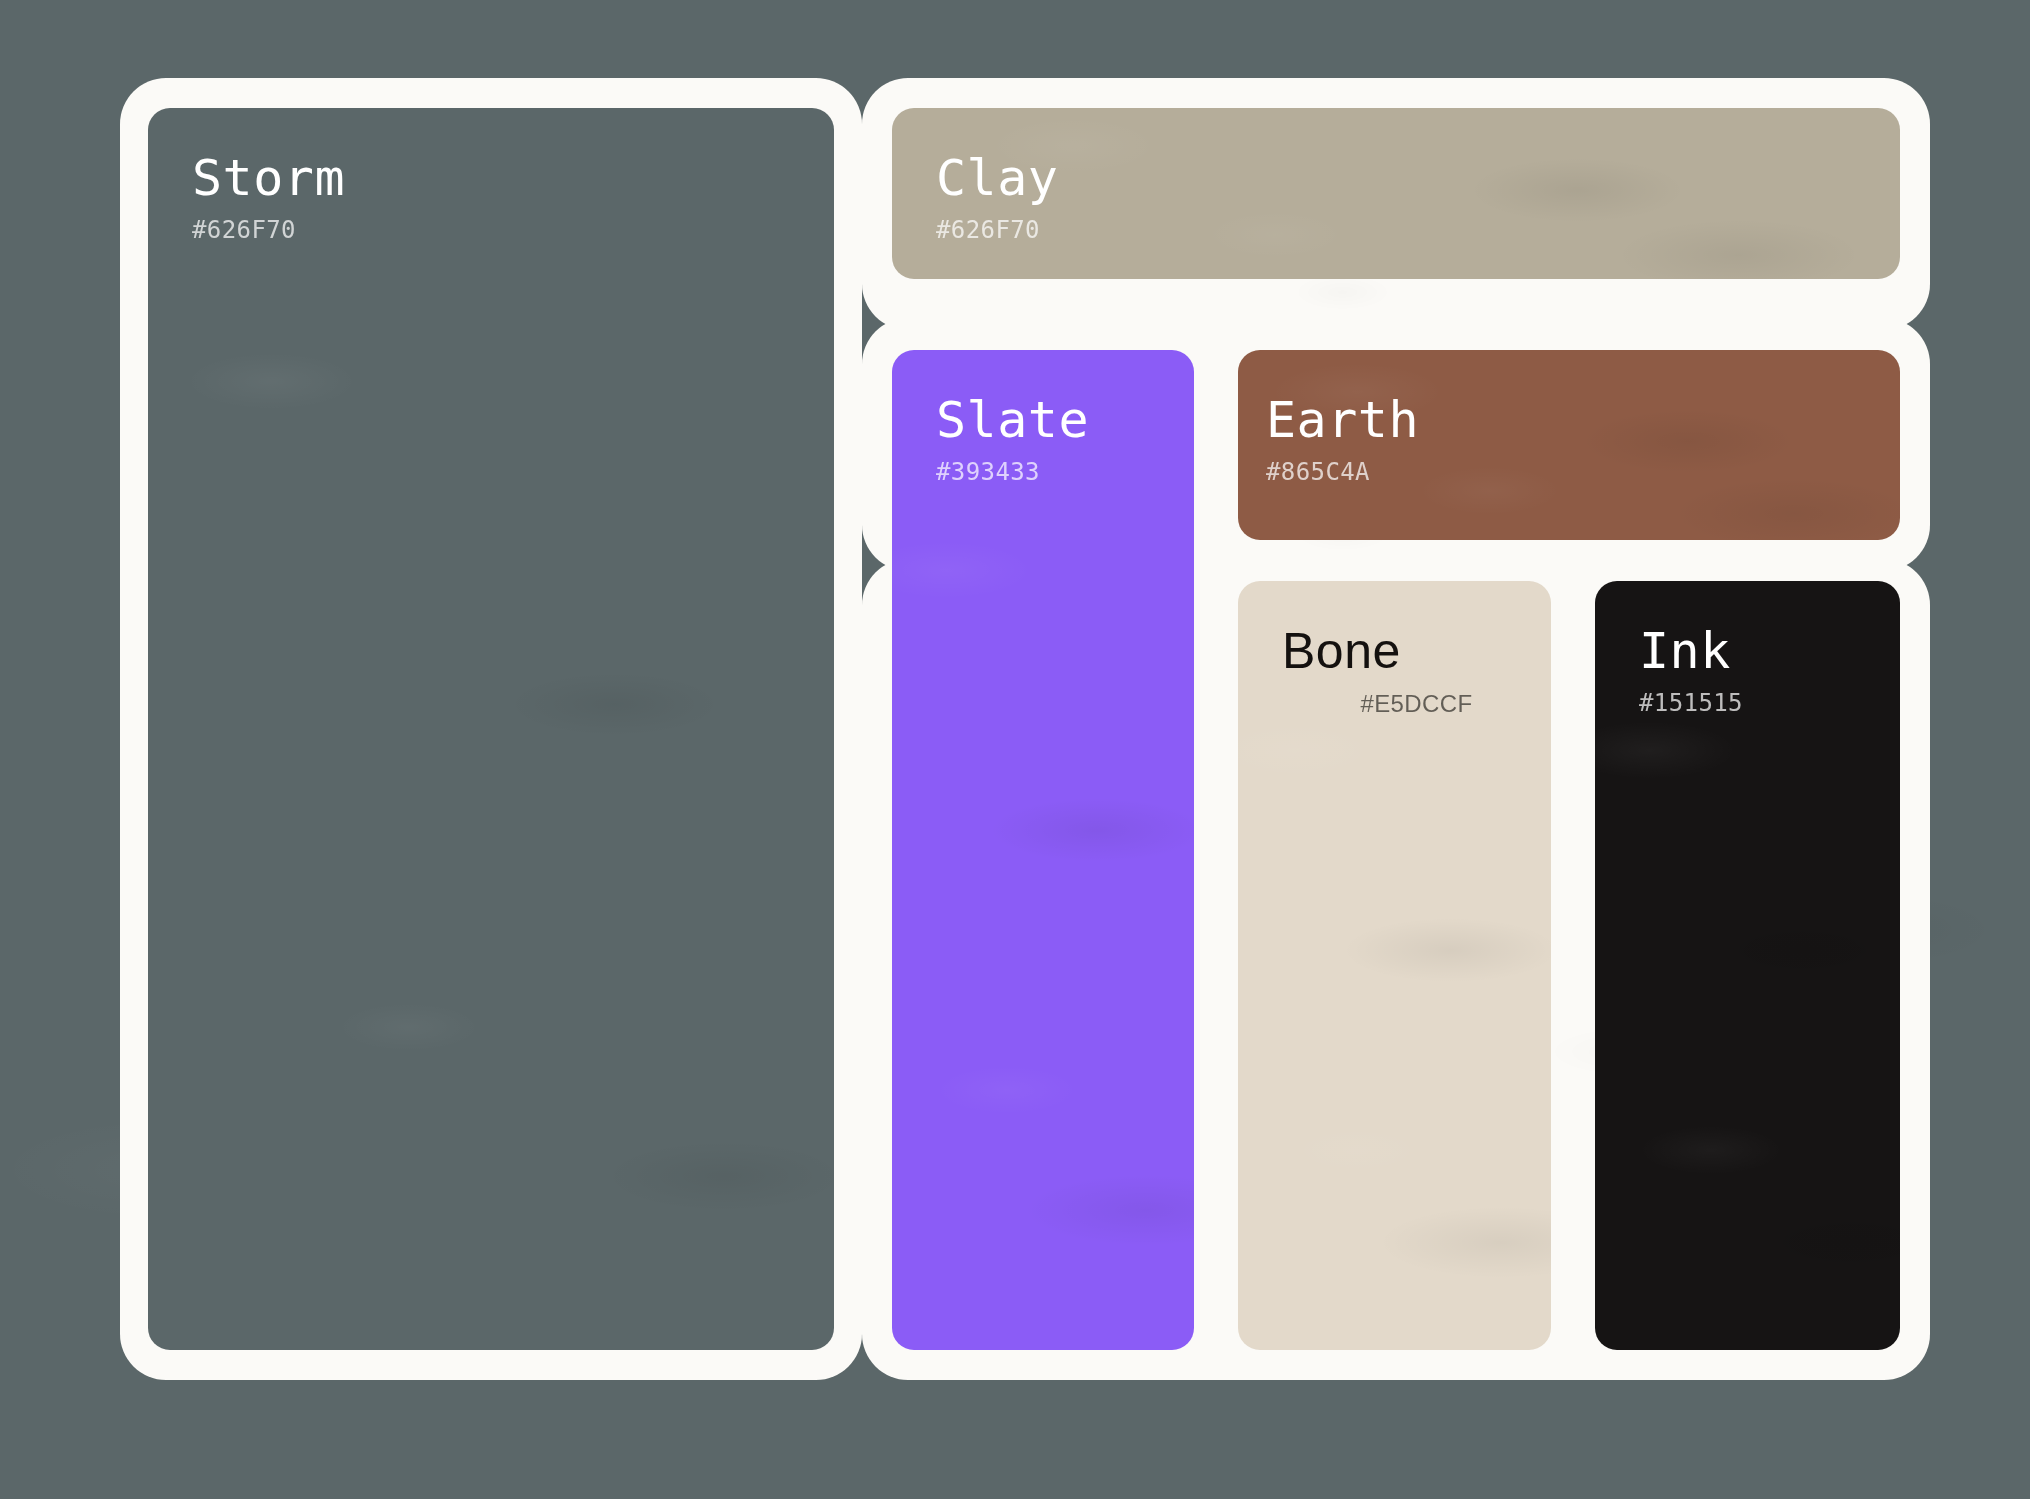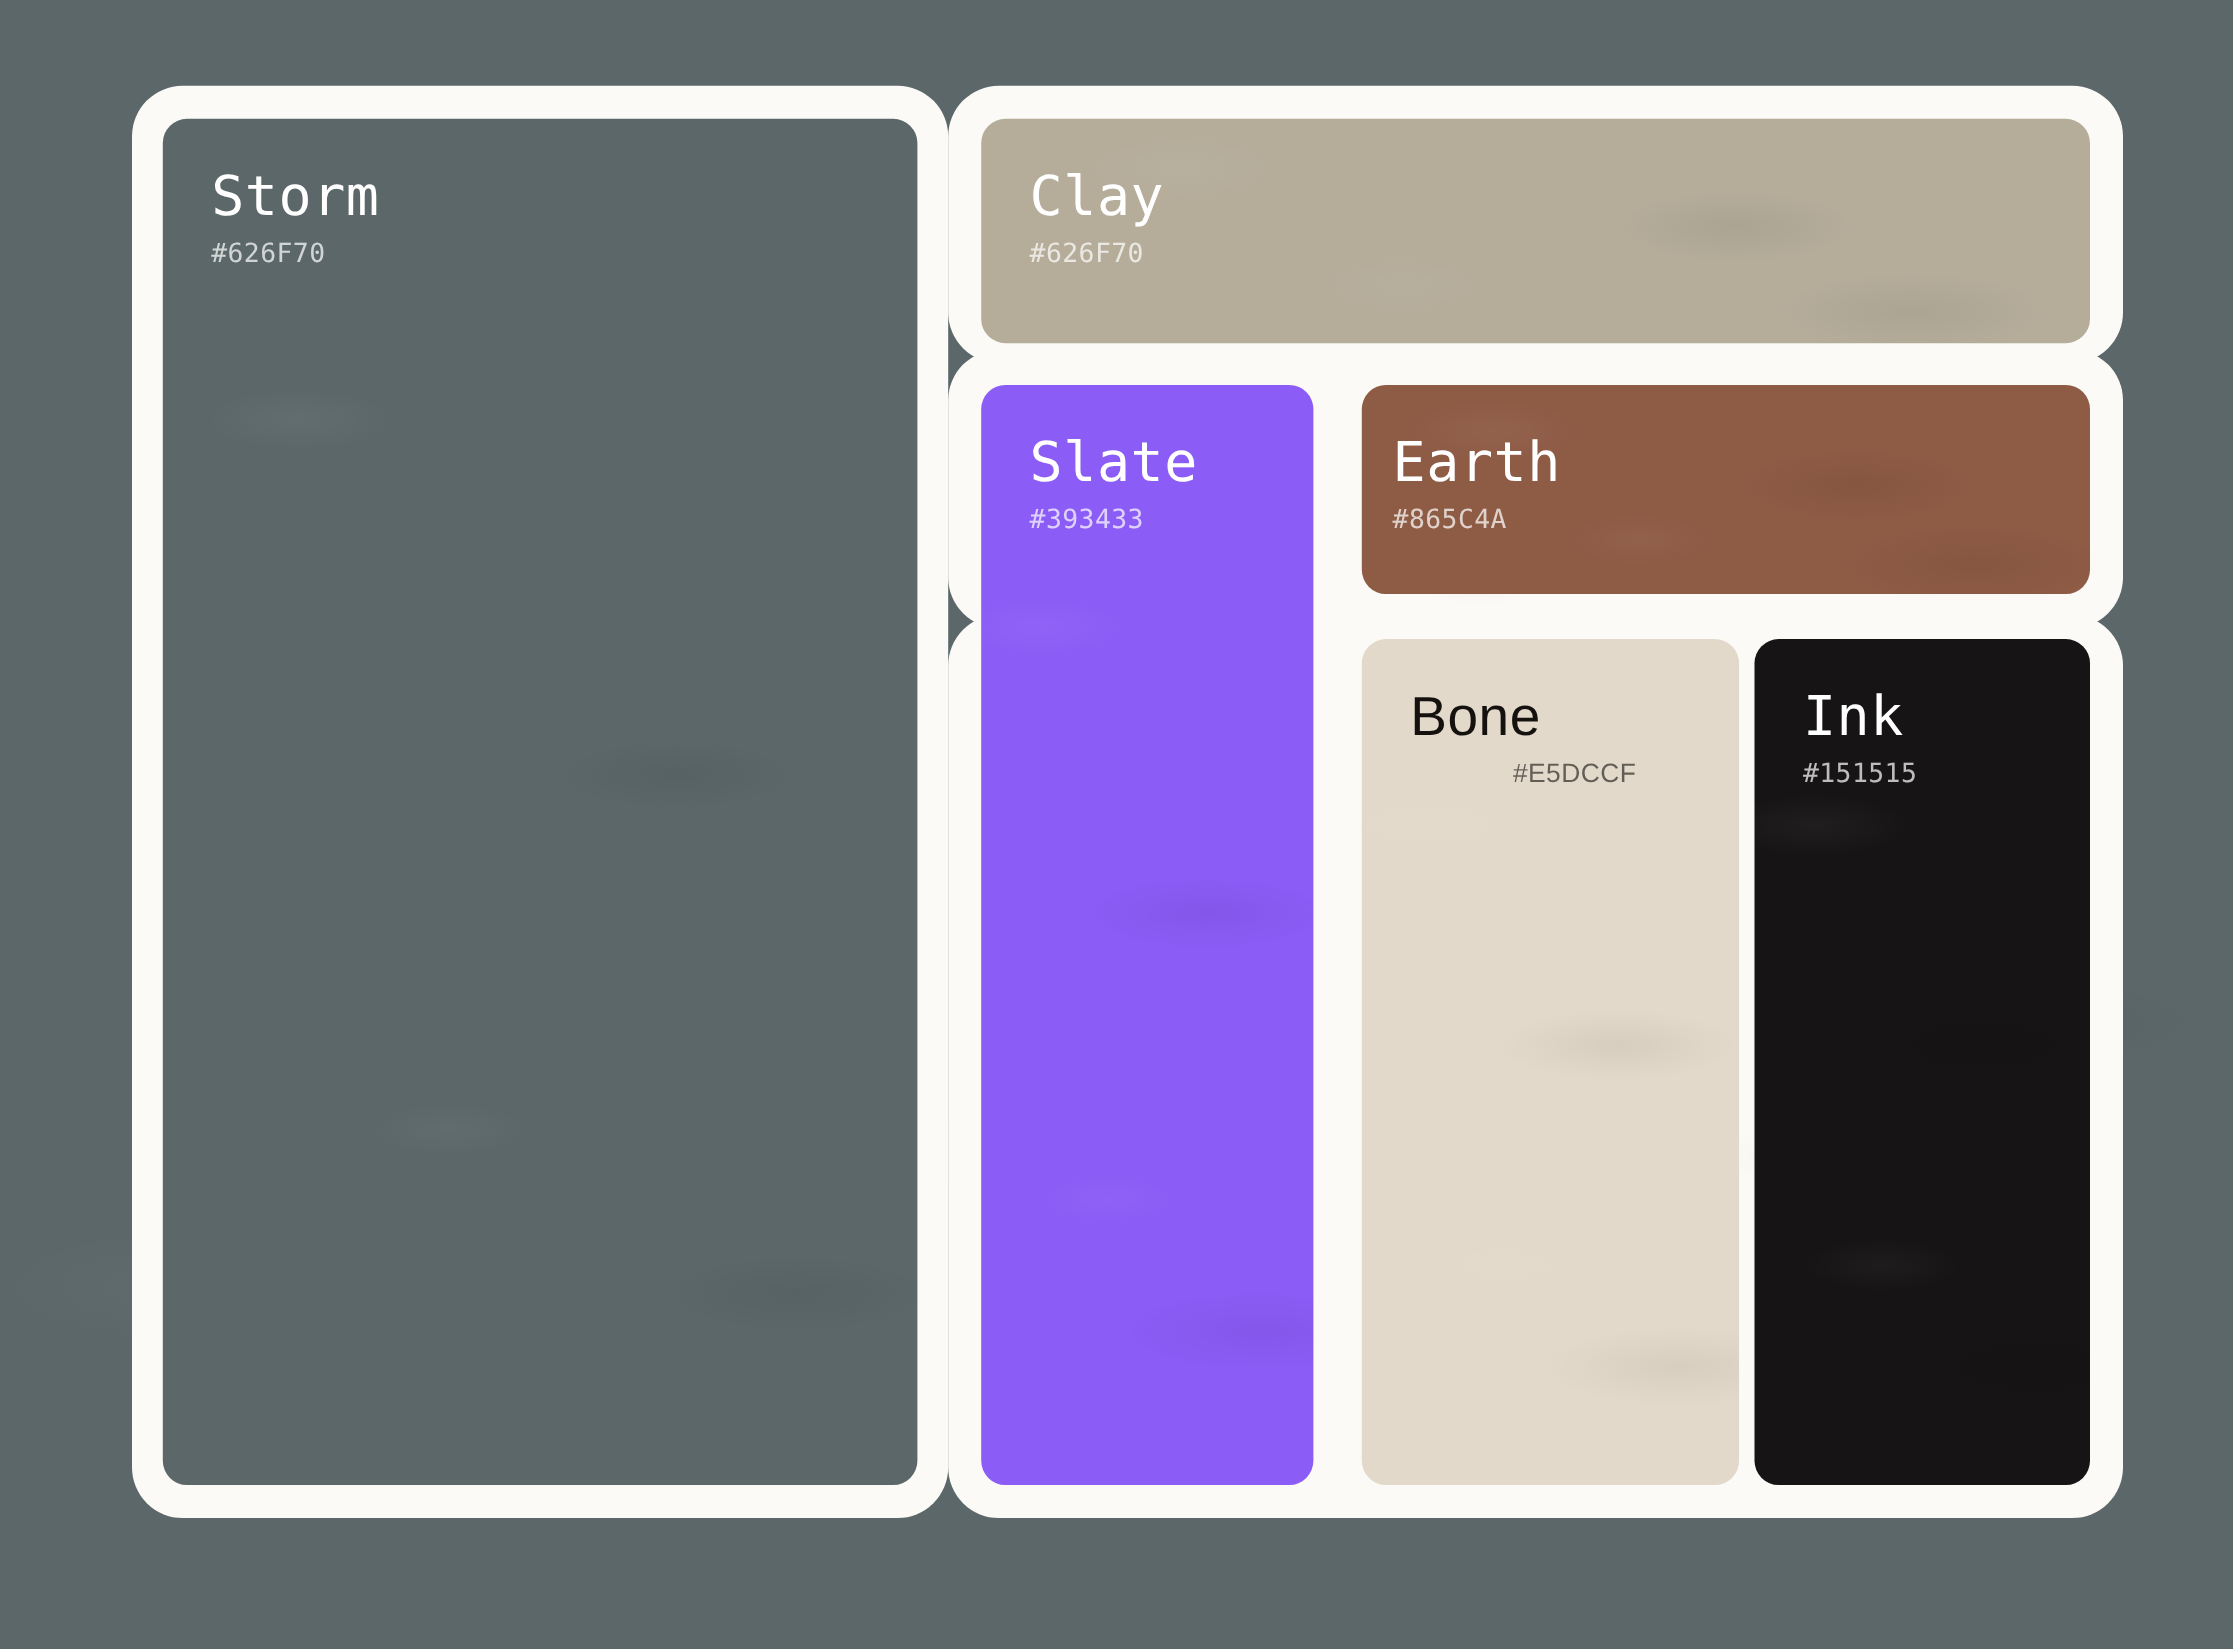--- a/index.html
+++ b/index.html
@@ -128,36 +128,36 @@
   <div class="frame-block" style="left:0px; top:0px; width:742px; height:1302px;"></div>
   <div class="frame-block" style="left:742px; top:0px; width:1068px; height:252px;"></div>
   <div class="frame-block" style="left:742px; top:240px; width:1068px; height:253px;"></div>
   <div class="frame-block" style="left:742px; top:481px; width:1068px; height:821px;"></div>
 
   <div class="swatch tone-light" style="left:28px; top:30px; width:686px; height:1242px; background-color:#5b6769;">
     <span class="swatch-name">Storm</span>
     <span class="swatch-hex">#626F70</span>
   </div>
 
-  <div class="swatch tone-light" style="left:772px; top:30px; width:1008px; height:204px; background-color:#b5ad9a;">
+  <div class="swatch tone-light" style="left:772px; top:30px; width:1008px; height:171px; background-color:#b5ad9a;">
     <span class="swatch-name">Clay</span>
     <span class="swatch-hex">#626F70</span>
   </div>
 
   <div class="swatch tone-light" style="left:772px; top:272px; width:302px; height:1000px; background-color:#8b5cf6;">
     <span class="swatch-name">Slate</span>
     <span class="swatch-hex">#393433</span>
   </div>
 
   <div class="swatch tone-light" style="left:1118px; top:272px; width:662px; height:190px; background-color:#8e5b45;padding-left:28px;">
     <span class="swatch-name">Earth</span>
     <span class="swatch-hex">#865C4A</span>
   </div>
 
-  <div class="swatch tone-dark font-sans" style="left:1118px; top:503px; width:343px; height:769px; background-color:#e3d9ca;">
+  <div class="swatch tone-dark font-sans" style="left:1118px; top:503px; width:313px; height:769px; background-color:#e3d9ca;">
     <span class="swatch-name">Bone</span>
     <span class="swatch-hex">#E5DCCF</span>
   </div>
 
   <div class="swatch tone-light" style="left:1475px; top:503px; width:305px; height:769px; background-color:#161414;">
     <span class="swatch-name">Ink</span>
     <span class="swatch-hex">#151515</span>
   </div>
 
 </div>

